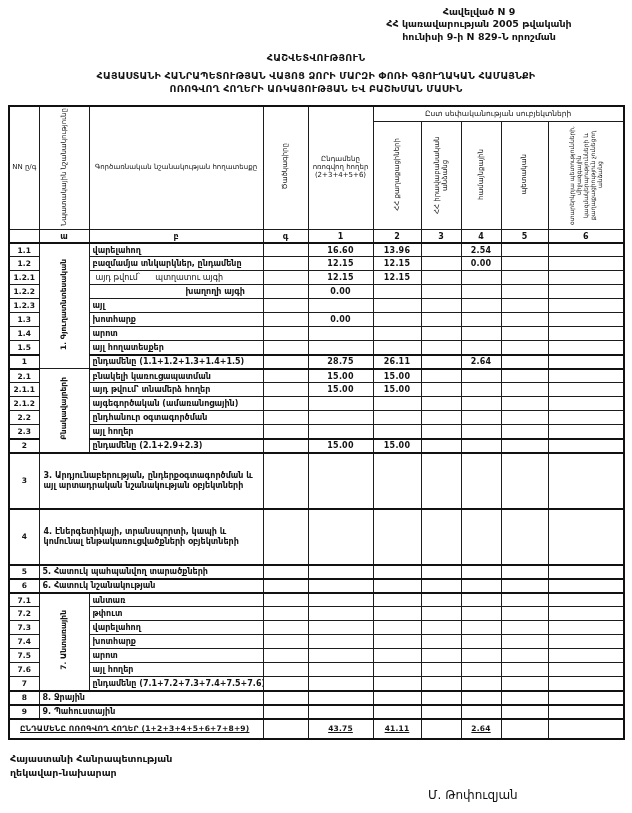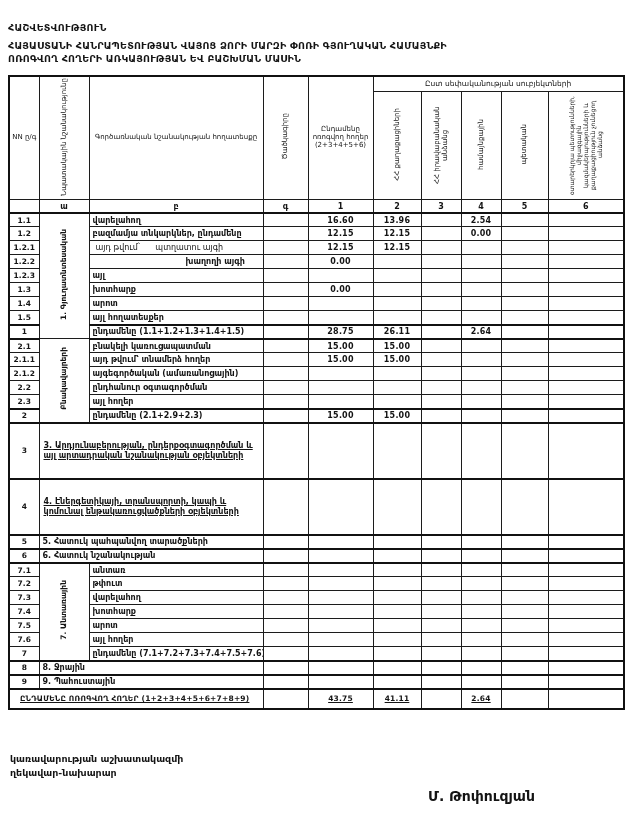--- a/index.html
+++ b/index.html
@@ -12,21 +12,21 @@
   }
   .page { width: 632px; height: 813px; padding: 6px 8px; position: relative; }
 
   
   .appendix {
     width: 270px; margin-left: auto; margin-right: 10px;
     text-align: center; font-weight: bold; font-size: 9.5px; line-height: 1.3;
   }
 
   
-  .title { font-weight: bold; margin-top: 16px; }
+  .title { text-align: center; font-weight: bold; margin-top: 9px; }
   .title .t-head { font-size: 9.5px; margin-bottom: 7px; letter-spacing: .3px; }
   .title .t-line { font-size: 9.5px; line-height: 1.35; letter-spacing: .2px; }
 
   
   table.report {
     border-collapse: collapse; table-layout: fixed;
     width: 615px; margin-top: 9px; margin-left: 0;
   }
   .report th, .report td {
     border: 1px solid #1c1c1c; overflow: hidden;
@@ -50,46 +50,51 @@
     height: 13px; font-size: 8px; font-weight: bold; text-align: center;
     border-bottom: 2px solid #111;
   }
 
   tbody tr { height: 14px; }
   tbody tr.tall { height: 34px; }
   tbody tr.grand { height: 20px; text-decoration: underline; }
 
   td.nn  { font-size: 7.5px; font-weight: bold; text-align: center; }
   td.lbl { font-size: 8px; font-weight: bold; text-align: left; padding: 0 3px; white-space: nowrap; }
-  td.lbl.wrap { white-space: normal; line-height: 1.25; padding: 17px 4px; text-decoration: underline; }
+  td.lbl.wrap { white-space: normal; line-height: 1.25; padding: 17px 4px; }
   td.num { font-size: 8px; font-weight: bold; text-align: center; letter-spacing: .2px; }
   td.code { }
   td.section-cell { text-align: center; }
   td.section-cell .vert { font-size: 7.5px; font-weight: bold; max-height: 118px; }
 
   td.split { display: table-cell; }
   .split-inner { display: flex; font-size: 8px; font-weight: normal; padding: 0 3px; }
   .split-inner .main { margin: 0 auto; padding-right: 18px; }
   td.indent { padding-left: 96px; }
 
   tr.tt td { border-top: 2px solid #111; }
   tr.tb td { border-bottom: 2px solid #111; }
   tr.grand td { font-size: 7.5px; text-align: center; }
   tr.grand td.g-lbl { font-weight: bold; text-align: left; padding-left: 10px; letter-spacing: .2px; }
 
   
   .footer { position: absolute; left: 10px; top: 752px; width: 612px; }
   .footer .org { font-size: 9.5px; font-weight: bold; line-height: 1.5; }
-  .footer .signature { position: absolute; left: 418px; top: 36px; font-size: 14px; font-weight: bold; }
+  .footer .signature { position: absolute; left: 418px; top: 36px; font-size: 12px; font-weight: normal; }
 </style>
 </head>
 <body>
 
 <div class="page">
 
+  <div class="appendix">
+    <div>Հավելված N 9</div>
+    <div>ՀՀ կառավարության 2005 թվականի</div>
+    <div>հունիսի 9-ի N 829-Ն որոշման</div>
+  </div>
 
   <div class="title">
     <div class="t-head">ՀԱՇՎԵՏՎՈՒԹՅՈՒՆ</div>
     <div class="t-line">ՀԱՅԱՍՏԱՆԻ ՀԱՆՐԱՊԵՏՈՒԹՅԱՆ ՎԱՅՈՑ ՁՈՐԻ ՄԱՐԶԻ ՓՈՌԻ ԳՅՈՒՂԱԿԱՆ ՀԱՄԱՅՆՔԻ</div>
     <div class="t-line">ՈՌՈԳՎՈՂ ՀՈՂԵՐԻ ԱՌԿԱՅՈՒԹՅԱՆ ԵՎ ԲԱՇԽՄԱՆ ՄԱՍԻՆ</div>
   </div>
 
   <table class="report">
     <colgroup>
       <col style="width:30px">
@@ -457,19 +462,19 @@
         <td class="num"></td>
         <td class="num">2.64</td>
         <td class="num"></td>
         <td class="num"></td>
       </tr>
     </tbody>
   </table>
 
   <div class="footer">
     <div class="org">
-      <div>կառավարության աշխատակազմի</div>
+      <div>Հայաստանի Հանրապետության</div>
       <div>ղեկավար-նախարար</div>
     </div>
     <div class="signature">Մ. Թոփուզյան</div>
   </div>
 
 </div>
 
 </body></html>

